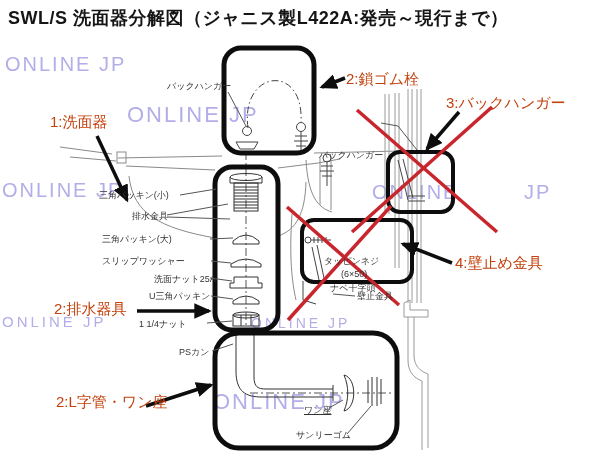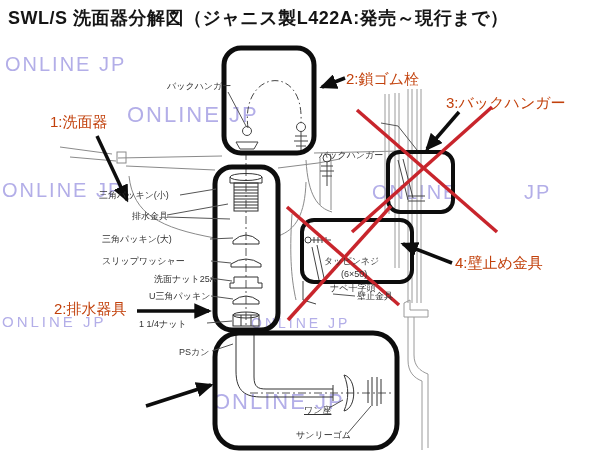--- a/index.html
+++ b/index.html
@@ -197,20 +197,21 @@
     </g>
   </svg>
 
   <div id="title" class="abs">SWL/S 洗面器分解図（ジャニス製L422A:発売～現行まで）</div>
 
   <div class="callout" style="left:50px;top:113px;">1:洗面器</div>
   <div class="callout" style="left:346px;top:70px;">2:鎖ゴム栓</div>
   <div class="callout" style="left:446px;top:94px;">3:バックハンガー</div>
   <div class="callout" style="left:455px;top:254px;">4:壁止め金具</div>
   <div class="callout" style="left:54px;top:300px;">2:排水器具</div>
+  <div class="callout" style="left:56px;top:393px;">2:L字管・ワン座</div>
 
   <div class="plabel" style="left:167px;top:80px;">バックハンガー</div>
   <div class="plabel" style="left:319px;top:117px;margin-top:32px;">バックハンガー</div>
   <div class="plabel" style="left:99px;top:189px;">三角パッキン(小)</div>
   <div class="plabel" style="left:132px;top:210px;">排水金具</div>
   <div class="plabel" style="left:102px;top:233px;">三角パッキン(大)</div>
   <div class="plabel" style="left:102px;top:255px;">スリップワッシャー</div>
   <div class="plabel" style="left:154px;top:273px;">洗面ナット25A</div>
   <div class="plabel" style="left:149px;top:290px;">U三角パッキン</div>
   <div class="plabel" style="left:139px;top:318px;">1 1/4ナット</div>

